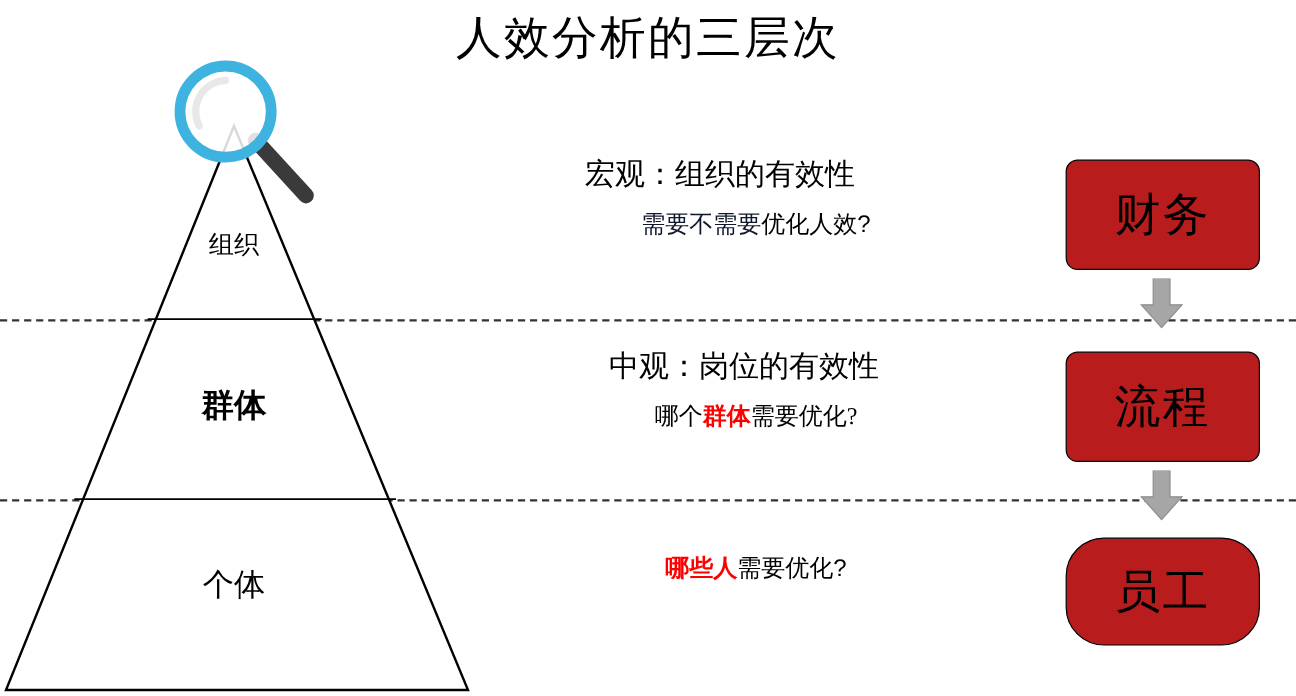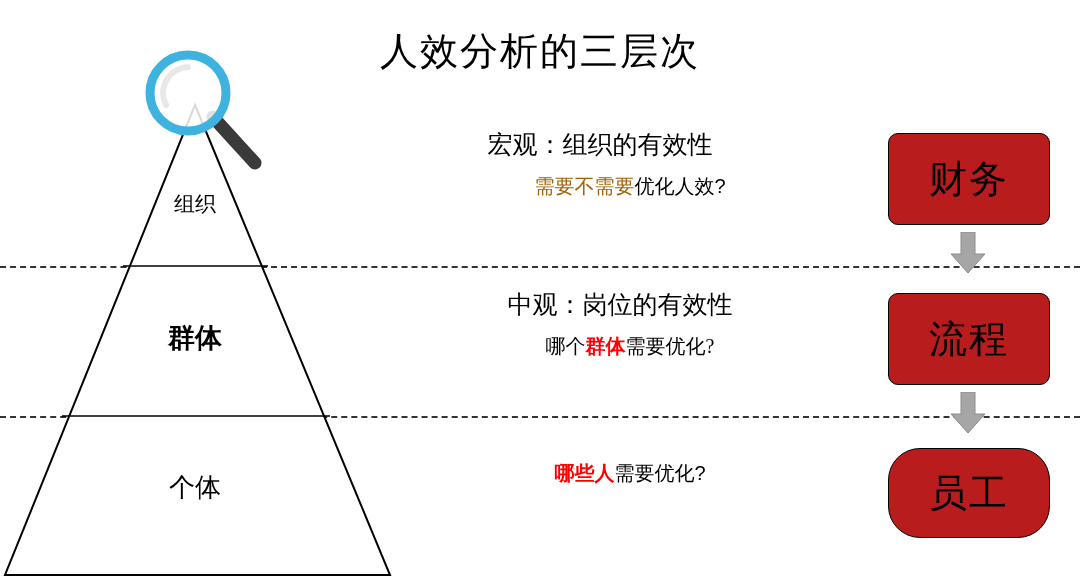--- a/index.html
+++ b/index.html
@@ -16,21 +16,21 @@
   }
   #canvas {
     position: relative;
     width: 1080px;
     height: 580px;
   }
   
   .title {
     position: absolute;
     left: 0;
-    top: 26px;
+    top: 6px;
     width: 1080px;
     text-align: center;
     font-size: 38px;
     letter-spacing: 2px;
     font-family: "Liberation Sans", sans-serif;
   }
   
   .pyramid-wrap {
     position: absolute;
     left: 0px;
@@ -90,21 +90,21 @@
     text-align: center;
     white-space: nowrap;
   }
   .mid-sub {
     margin-top: 12px;
     font-size: 20px;
     text-align: center;
     white-space: nowrap;
   }
   .mid-sub .hl {
-    color: #a16207;
+    color: #0f172a;
   }
   .mid-sub .hl-b {
     color: #ff0000;
     font-weight: bold;
   }
   .b1 { top: 128px; }
   .b2 { top: 288px; font-family: Liberation Serif, serif; }
   .b3 { top: 448px; }
   .mid-head.indent-r { padding-left: 40px; }
   .mid-sub.indent-r { padding-left: 60px; }

